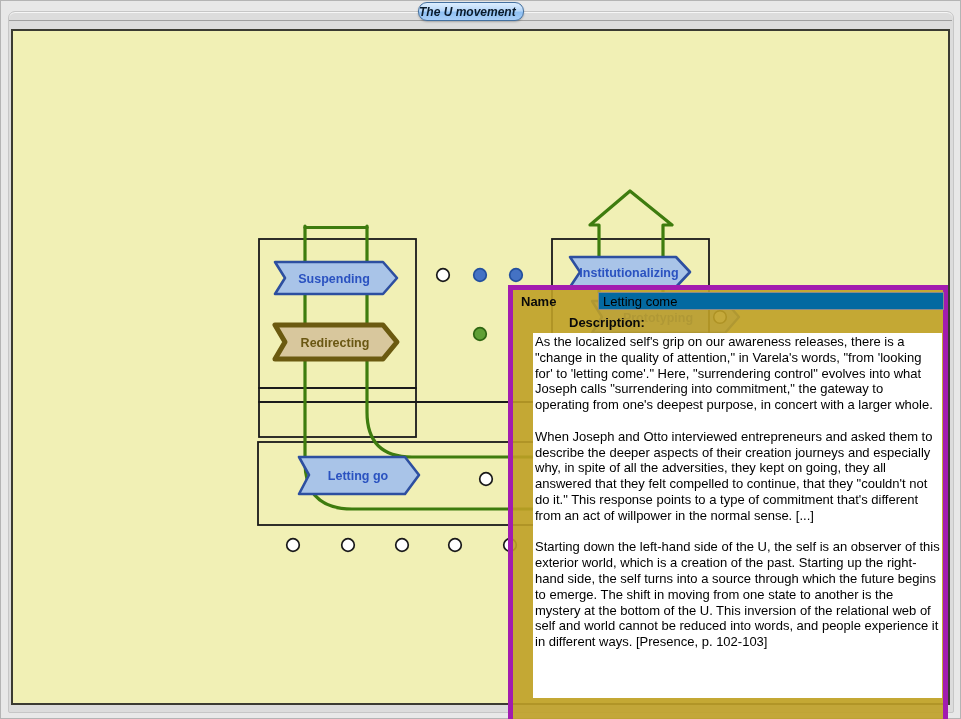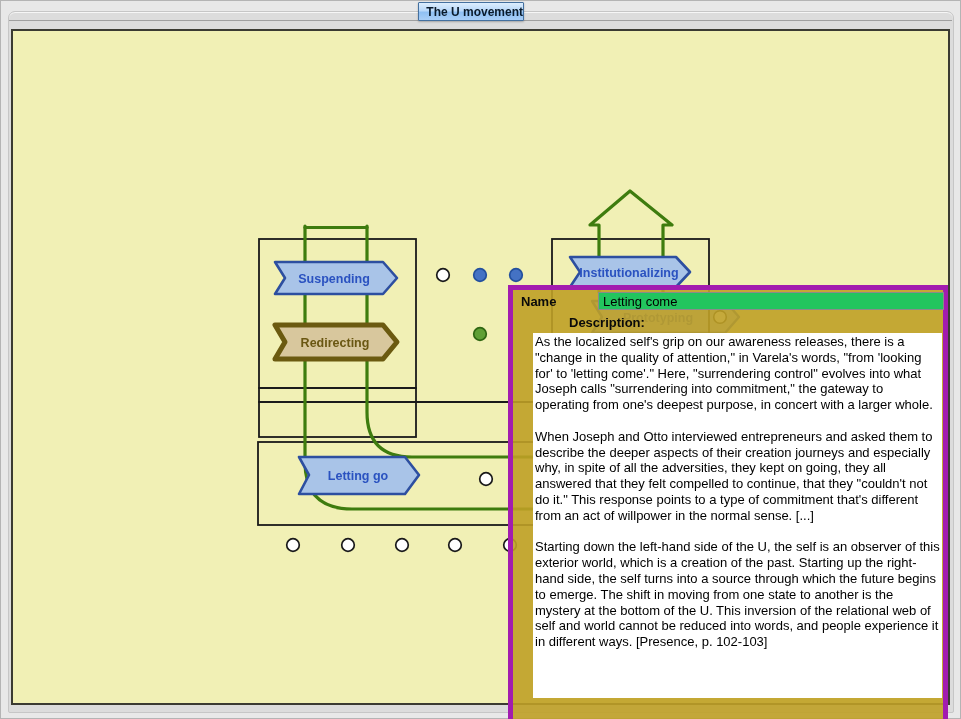--- a/index.html
+++ b/index.html
@@ -3,32 +3,32 @@
 <meta charset="utf-8">
 <style>
   html,body{margin:0;padding:0;background:#e8e8e8;font-family:"Liberation Sans",sans-serif;}
   .screen{position:relative;width:961px;height:719px;background:#e8e8e8;overflow:hidden;
           box-shadow:inset 0 0 0 1px #b4b4b4;}
   .panel{position:absolute;left:8px;top:11px;width:944px;height:700px;background:#dcdcdc;
          border:1px solid #c6c6c6;border-radius:7px 7px 2px 2px;box-shadow:inset 0 1px 0 #f6f6f6;}
   .strip-line{position:absolute;left:9px;right:9px;top:20px;height:0;border-top:1px solid #9f9f9f;z-index:2;}
   .tab{position:absolute;left:418px;top:2px;width:104px;height:17px;z-index:5;
        background:linear-gradient(180deg,#ddeefe 0%,#b9d8f9 45%,#8fc0f3 55%,#a8cef7 100%);
-       border:1.5px solid #44709f;border-radius:1px;
-       display:flex;align-items:center;justify-content:flex-end;
-       font-size:12px;font-weight:bold;color:#091a2b;box-shadow:0 1px 2px rgba(0,0,0,.25);}
+       border:1.5px solid #44709f;border-radius:9px;
+       display:flex;align-items:center;justify-content:flex-start;
+       font-size:12px;font-weight:bold;color:#091a2b;box-shadow:0 1px 2px rgba(0,0,0,.25);font-style:italic;}
   .canvas{position:absolute;left:11px;top:29px;width:939px;height:676px;box-sizing:border-box;
           background:#f1f0b5;border:2px solid #3b3b32;z-index:3;}
   .canvas svg{position:absolute;left:0;top:0;}
   svg text{font-family:"Liberation Sans",sans-serif;font-size:12.5px;font-weight:600;text-anchor:middle;}
   .inspector{position:absolute;left:495px;top:254px;width:440px;height:536px;box-sizing:border-box;
              background:rgba(191,160,38,0.9);border:5px solid #a21caf;z-index:6;}
   .ins-label{position:absolute;font-size:13px;font-weight:600;color:#0a0a0a;}
   .name-input{position:absolute;left:85px;top:2px;width:346px;height:18px;box-sizing:border-box;
-              border:1px solid #8a8a8a;background:#22c55e;font-family:"Liberation Sans",sans-serif;
+              border:1px solid #8a8a8a;background:#0369a1;font-family:"Liberation Sans",sans-serif;
               font-size:13px;color:#000;padding:0 4px;}
   .desc-text{position:absolute;left:20px;top:43px;width:409px;height:365px;box-sizing:border-box;
              border:none;background:#fff;resize:none;overflow:hidden;
              font-family:"Liberation Sans",sans-serif;font-size:13px;line-height:15.8px;
              color:#000;padding:1px 2px;}
 </style>
 </head>
 <body>
 
 <div class="screen">

